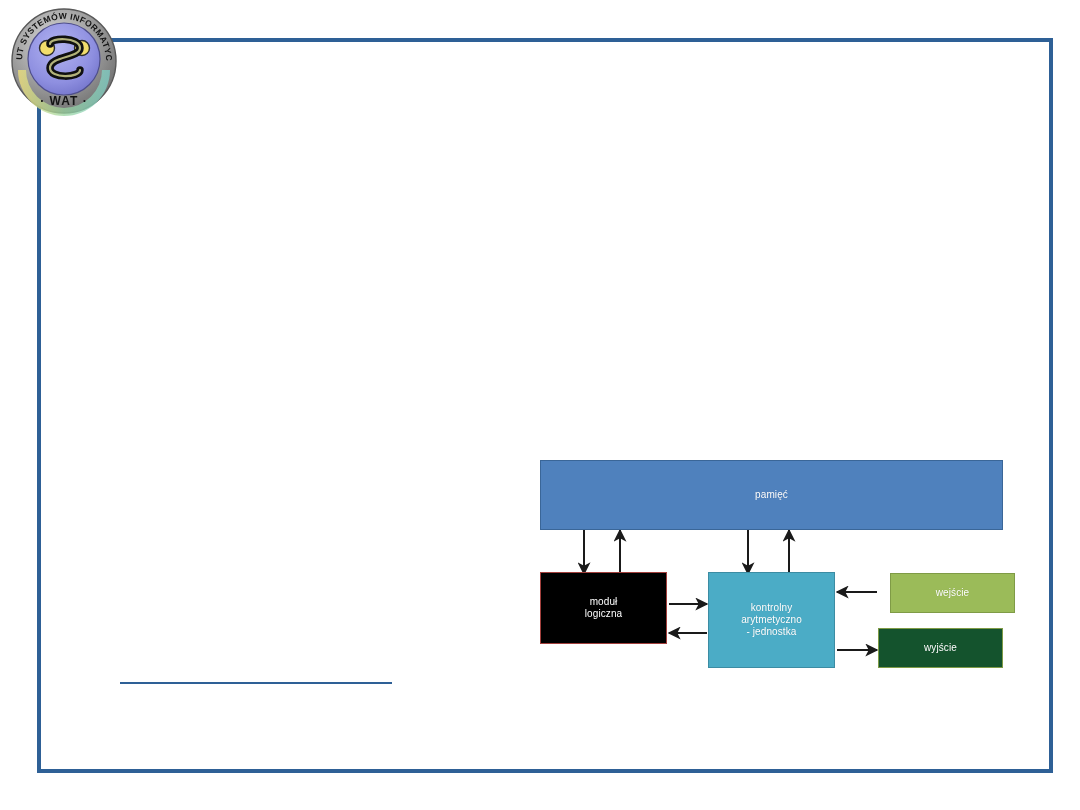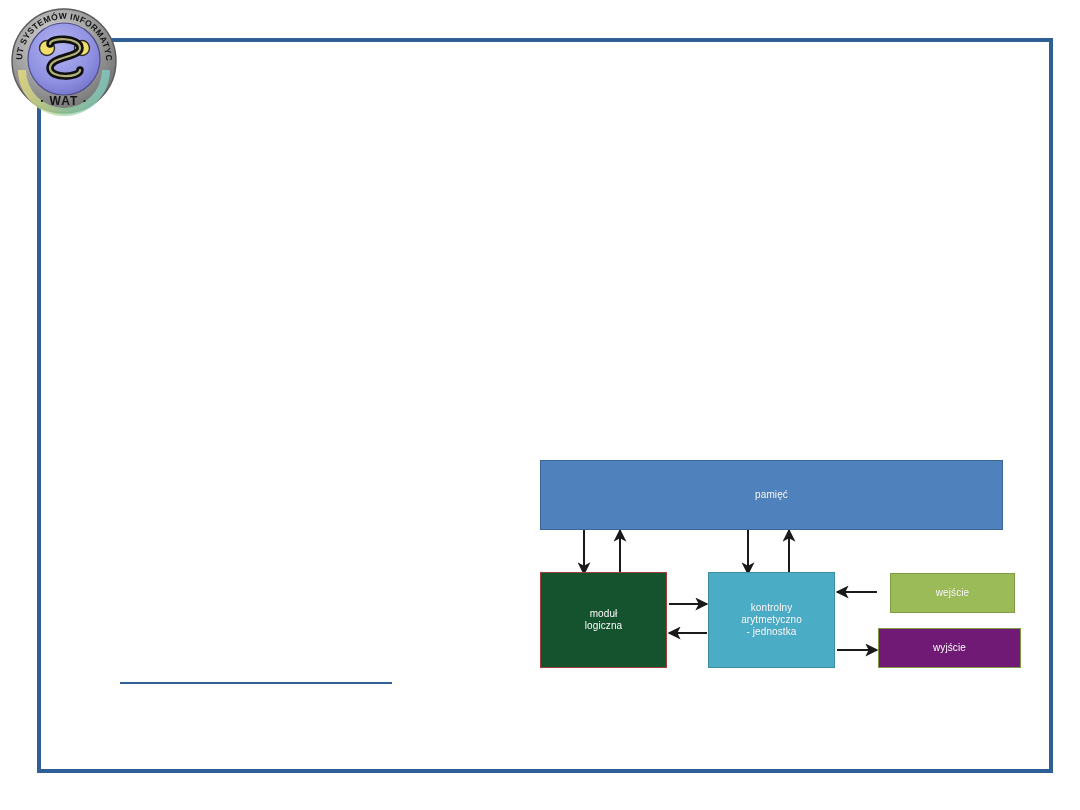--- a/index.html
+++ b/index.html
@@ -83,22 +83,22 @@
     height: 70px;
     background: #4F81BD;
     border-color: #3A6698;
   }
 
   
   #box-control {
     left: 20px;
     top: 132px;
     width: 127px;
-    height: 96px;
-    background: #14532d;
+    height: 72px;
+    background: #000000;
     border-color: #A23F3C;
   }
 
   
   #box-alu {
     left: 188px;
     top: 132px;
     width: 127px;
     height: 96px;
     background: #4BACC6;
@@ -113,23 +113,23 @@
     height: 40px;
     background: #9BBB59;
     border-color: #7F9B46;
     margin-left: 12px;
   }
 
   
   #box-output {
     left: 358px;
     top: 188px;
-    width: 143px;
+    width: 125px;
     height: 40px;
-    background: #701a75;
+    background: #14532d;
     border-color: #7F9B46;
   }
 
   #arrow-layer {
     position: absolute;
     left: 0;
     top: 0;
     width: 520px;
     height: 260px;
     overflow: visible;

